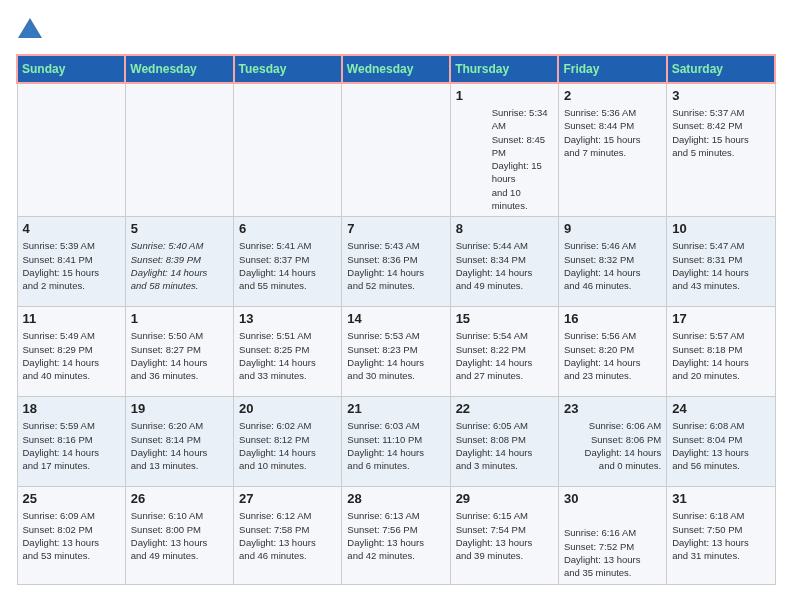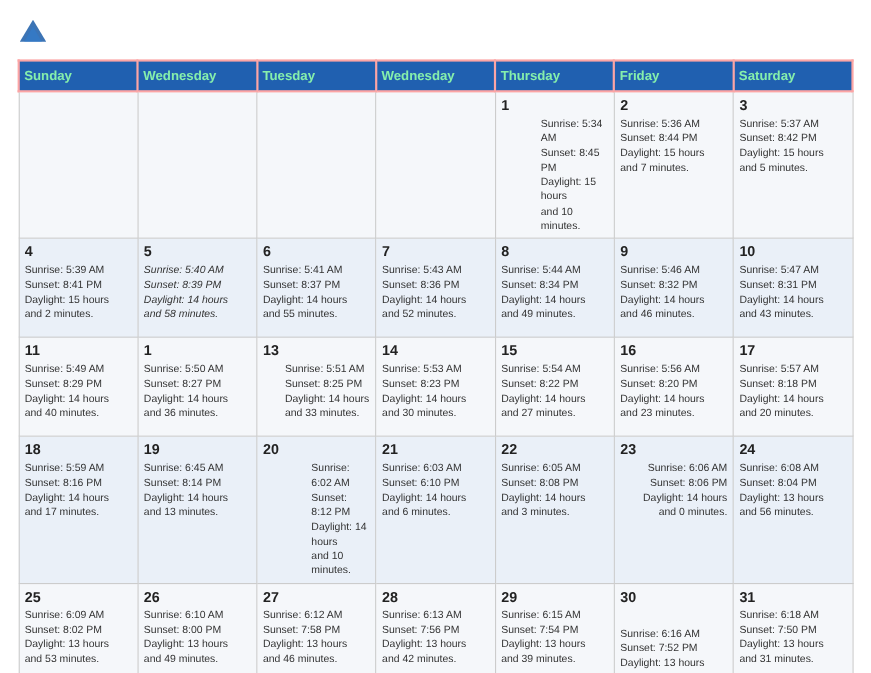--- a/index.html
+++ b/index.html
@@ -212,21 +212,21 @@
         </td>
         <td>
           <div class="day-number">1</div>
           <div class="day-info" style="white-space: pre-line;">Sunrise: 5:50 AM
 Sunset: 8:27 PM
 Daylight: 14 hours
 and 36 minutes.</div>
         </td>
         <td>
           <div class="day-number">13</div>
-          <div class="day-info" style="white-space: pre-line; margin-left: 20px;">Sunrise: 5:51 AM
+          <div class="day-info" style="white-space: pre-line;">Sunrise: 5:51 AM
 Sunset: 8:25 PM
 Daylight: 14 hours
 and 33 minutes.</div>
         </td>
         <td>
           <div class="day-number">14</div>
           <div class="day-info" style="white-space: pre-line;">Sunrise: 5:53 AM
 Sunset: 8:23 PM
 Daylight: 14 hours
 and 30 minutes.</div>
@@ -256,36 +256,36 @@
       <tr>
         <td>
           <div class="day-number">18</div>
           <div class="day-info" style="white-space: pre-line;">Sunrise: 5:59 AM
 Sunset: 8:16 PM
 Daylight: 14 hours
 and 17 minutes.</div>
         </td>
         <td>
           <div class="day-number">19</div>
-          <div class="day-info" style="white-space: pre-line;">Sunrise: 6:45 AM
+          <div class="day-info" style="white-space: pre-line;">Sunrise: 6:20 AM
 Sunset: 8:14 PM
 Daylight: 14 hours
 and 13 minutes.</div>
         </td>
         <td>
           <div class="day-number">20</div>
-          <div class="day-info" style="white-space: pre-line; margin-left: 44px;">Sunrise: 6:02 AM
+          <div class="day-info" style="white-space: pre-line;">Sunrise: 6:02 AM
 Sunset: 8:12 PM
 Daylight: 14 hours
 and 10 minutes.</div>
         </td>
         <td>
           <div class="day-number">21</div>
           <div class="day-info" style="white-space: pre-line;">Sunrise: 6:03 AM
-Sunset: 6:10 PM
+Sunset: 11:10 PM
 Daylight: 14 hours
 and 6 minutes.</div>
         </td>
         <td>
           <div class="day-number">22</div>
           <div class="day-info" style="white-space: pre-line;">Sunrise: 6:05 AM
 Sunset: 8:08 PM
 Daylight: 14 hours
 and 3 minutes.</div>
         </td>

